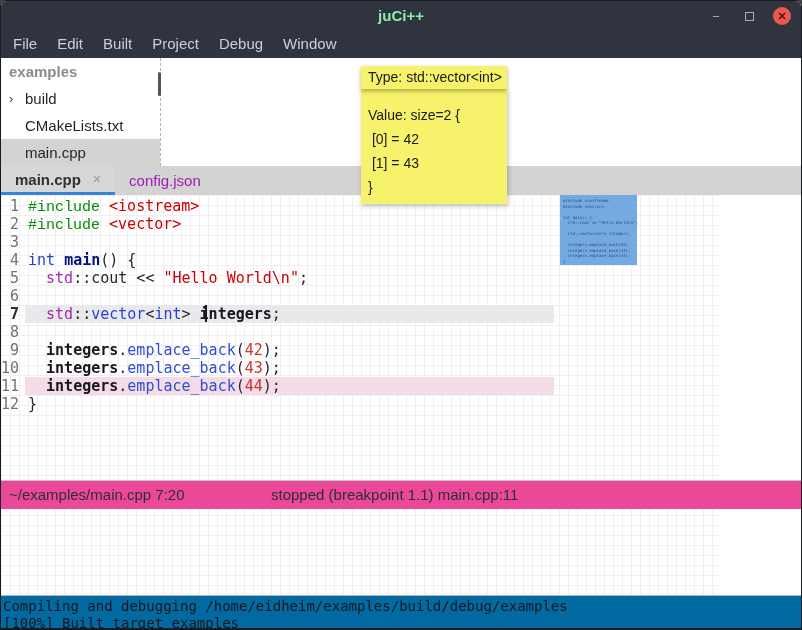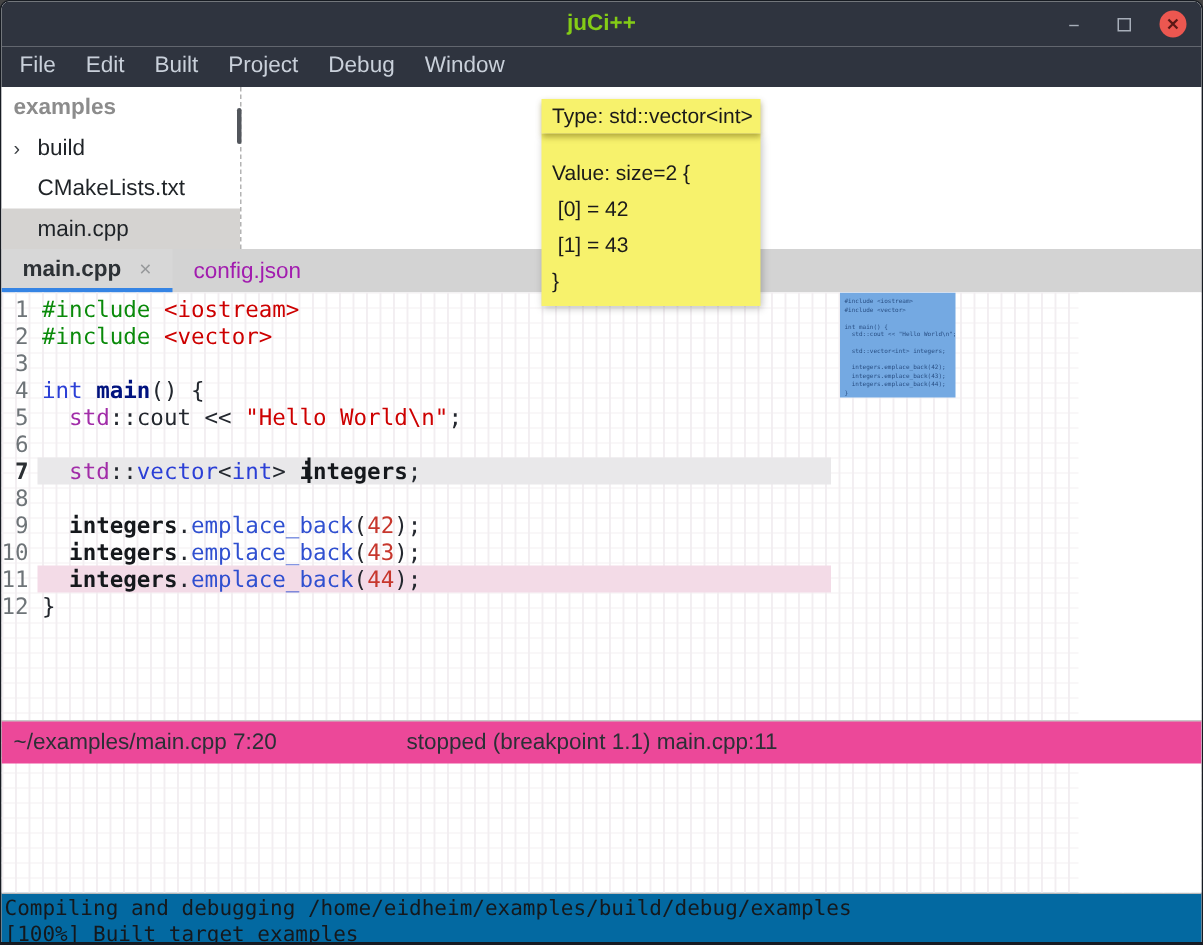--- a/index.html
+++ b/index.html
@@ -5,21 +5,21 @@
   * { margin:0; padding:0; box-sizing:border-box; }
   html,body { background:#444; font-family:"Liberation Sans", sans-serif; }
   #window {
     position:relative; width:802px; height:630px; overflow:hidden;
     border:1px solid #171b22; border-bottom-width:2px;
     border-radius:6px 6px 0 0; background:#fff;
   }
   
   #titlebar { position:relative; height:30px; background:#2f343f; border-radius:5px 5px 0 0; }
   #title { position:absolute; left:0; right:0; top:0; height:30px; line-height:30px;
-           text-align:center; color:#84cc16; font-size:15px; font-weight:bold; }
+           text-align:center; color:#86efac; font-size:15px; font-weight:bold; }
   #controls { position:absolute; right:10px; top:0; height:30px; display:flex; align-items:center; gap:15px; }
   .ctl { width:18px; height:18px; display:flex; align-items:center; justify-content:center;
          color:#a7aeb9; font-size:13px; cursor:default; }
   #btn-max span { display:block; width:9px; height:9px; border:1.5px solid #a7aeb9; }
   #btn-close { background:#ec5750; border-radius:50%; color:#5a1715; font-size:11px; font-weight:bold; }
   
   #menubar { height:27px; background:#2f343f; display:flex; align-items:center; padding-left:2px; }
   .mitem { color:#c9d0da; font-size:15px; padding:0 10px; height:27px; line-height:26px; }
   
   #content { position:relative; display:flex; height:422px; background:#fff;flex-direction:column; }
@@ -45,21 +45,21 @@
       linear-gradient(to bottom, #f2eef1 1px, transparent 1px) left top / 9px 10px repeat,
       #fff;
   }
   #rows { position:absolute; left:0; top:2px; width:559px; font-family:"DejaVu Sans Mono", monospace; font-size:15px; }
   .row { height:18px; line-height:18px; white-space:pre; }
   .ln { display:inline-block; width:24px; padding-right:6px; text-align:right; color:#6e7478; vertical-align:top; }
   .row.cur .ln { color:#2b2f33; font-weight:bold; }
   .code { display:inline-block; width:529px; padding-left:3px; vertical-align:top; }
   .row.cur .code { background:#e9e8ea; }
   .row.bp  .code { background:#f3dbe7; }
-  .tk-pp  { color:#0a8a0a; }
+  .tk-pp  { color:#0a8a0a;font-family:Liberation Mono, monospace; }
   .tk-inc { color:#cd0000; }
   .tk-str { color:#cd0000; }
   .tk-kw  { color:#2b3fd6; }
   .tk-fnc { color:#2f4fd0; }
   .tk-fn  { color:#00127e; font-weight:bold; }
   .tk-ns  { color:#a12ca8; }
   .tk-num { color:#c7372d; }
   .tk-pl  { color:#23272e; }
   .tk-var { color:#15181c; font-weight:bold; }
   #cursor { position:absolute; left:204px; top:110px; width:2px; height:17px; background:#15181c; }

